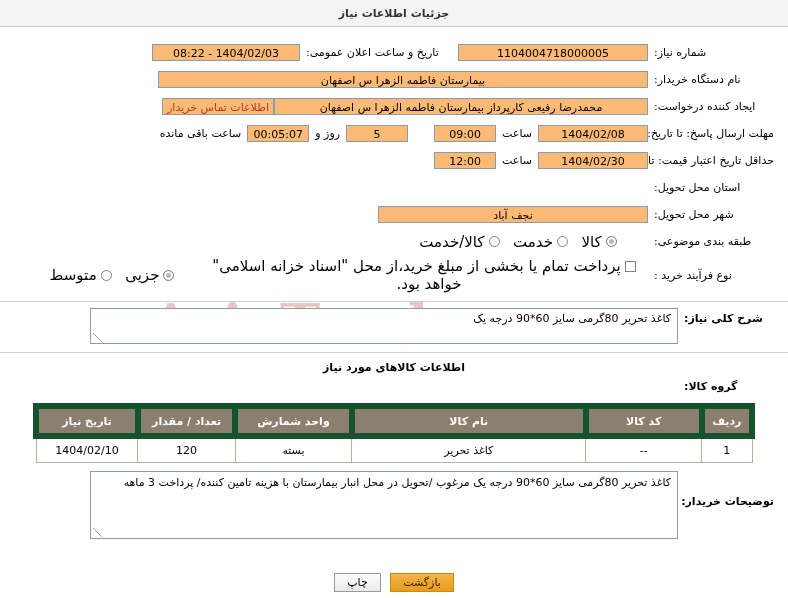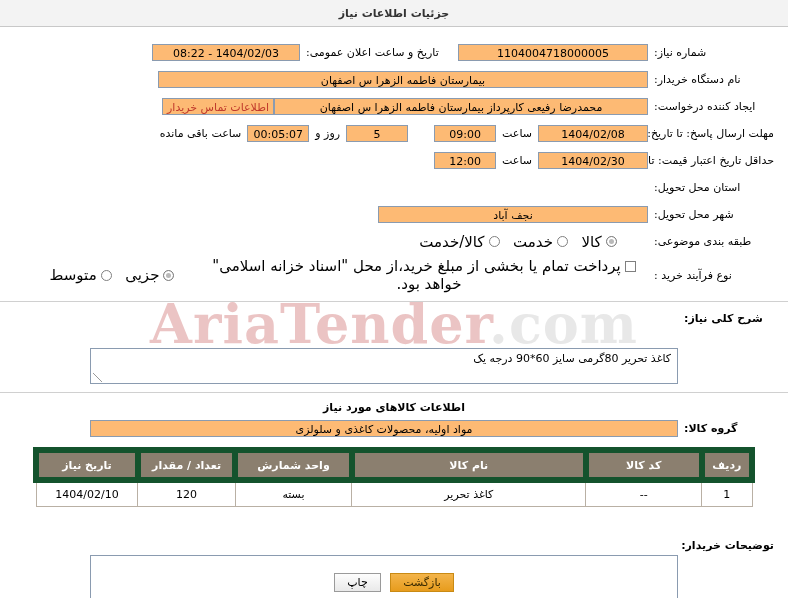--- a/index.html
+++ b/index.html
@@ -76,21 +76,20 @@
   .sectitle{
     text-align:center;font-weight:bold;font-size:11px;margin:8px 0 6px 0;
   }
   .textarea{
     border:1px solid #8a9bb0;background:#fff;
     box-sizing:border-box;
     padding:3px 6px;
     font-size:11px;
     position:relative;
     overflow:hidden;
-    margin-top:40px;
   }
   .resize{
     position:absolute;left:2px;bottom:1px;
     width:9px;height:9px;
   }
   .resize:before{
     content:"";position:absolute;left:0;bottom:0;
     width:9px;height:9px;
     background:
       linear-gradient(45deg,transparent 0 45%,#9a9a9a 45% 55%,transparent 55% 100%);
@@ -231,21 +230,20 @@
   </div>
 </div>
 
 <hr class="sep">
 
 <div class="sectitle" style="position:relative;z-index:2;">اطلاعات کالاهای مورد نیاز</div>
 
 <div style="padding:0 14px 0 14px;position:relative;z-index:2;">
   <div style="display:flex;align-items:center;">
     <div class="lbl" style="width:90px;font-weight:bold;">گروه کالا:</div>
-    <div class="fld" style="width:588px;">مواد اولیه، محصولات کاغذی و سلولزی</div>
   </div>
 </div>
 
 <div style="margin-top:10px;position:relative;z-index:2;">
   <table class="items">
     <thead>
       <tr>
         <th style="width:44px;">ردیف</th>
         <th style="width:118px;">کد کالا</th>
         <th style="width:250px;">نام کالا</th>
@@ -264,20 +262,21 @@
         <td>1404/02/10</td>
       </tr>
     </tbody>
   </table>
 </div>
 
 <div style="padding:8px 14px 0 14px;position:relative;z-index:2;">
   <div style="display:flex;align-items:flex-start;">
     <div class="lbl" style="width:90px;font-weight:bold;padding-top:24px;">توضیحات خریدار:</div>
     <div class="textarea" style="width:588px;height:68px;line-height:15px;">
+      <span>کاغذ تحریر 80گرمی سایز 60*90 درجه یک مرغوب /تحویل در محل انبار بیمارستان با هزینه تامین کننده/ پرداخت 3 ماهه</span>
       <span class="resize"></span>
     </div>
   </div>
 </div>
 
 <div class="footer">
   <span class="btn warn">بازگشت</span>
   <span class="btn">چاپ</span>
 </div>
 

